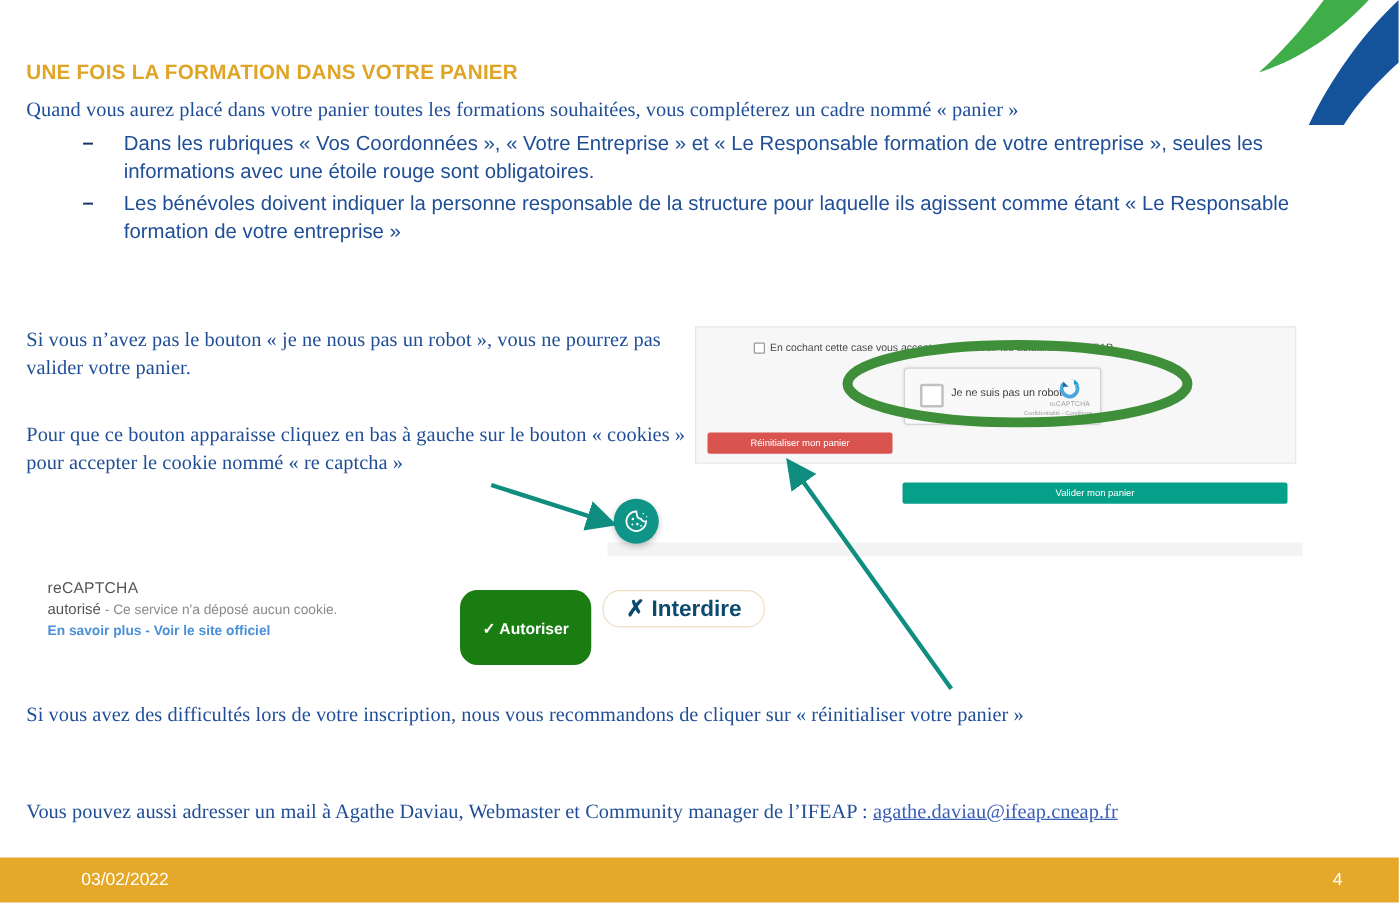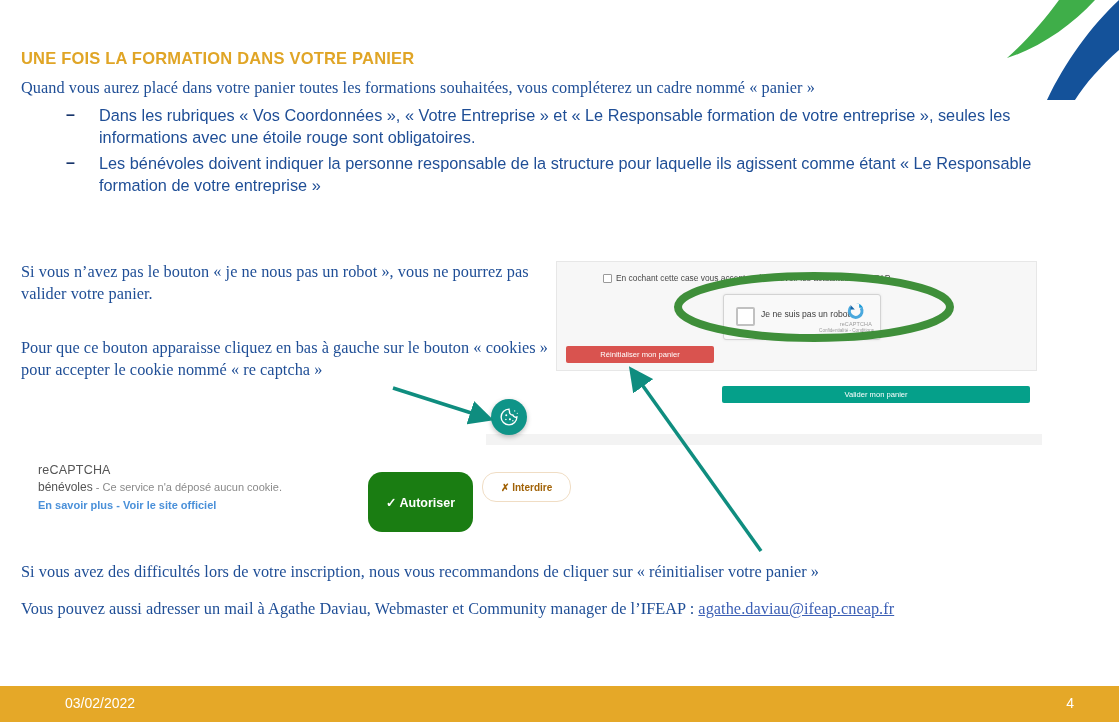--- a/index.html
+++ b/index.html
@@ -33,21 +33,21 @@
   .bullet{display:flex;margin-bottom:4px;}
   .dash{
     width:33px;flex:none;color:#17356B;font-weight:bold;font-size:16px;
     line-height:22px;
   }
   .btext{font-size:16.3px;line-height:22px;color:#1F4E96;}
 
   .p-a{left:21px;top:261px;width:520px;}
   .p-b{left:21px;top:337px;width:540px;}
   .p-c{left:21px;top:561px;width:1000px;}
-  .p-d{left:21px;top:598px;width:1050px;}
+  .p-d{left:21px;top:638px;width:1050px;}
   .maillink{color:#3B5FB5;text-decoration:underline;}
 
   
   .shot{
     position:absolute;left:556px;top:261px;width:481px;height:110px;
     background:#f7f7f7;border:1px solid #e7e7e7;box-sizing:border-box;
   }
   .shot-check{
     position:absolute;left:46px;top:11px;display:flex;align-items:flex-start;
     font-size:8.4px;color:#4a4a4a;font-family:"Liberation Sans",sans-serif;
@@ -113,23 +113,23 @@
   .ck-links span{color:#4a90d9;}
   .ck-sep{color:#8a8a8a;}
 
   .consent-buttons{position:absolute;left:368px;top:472px;display:flex;gap:9px;}
   .btn-allow{
     background:#1a7d12;color:#fff;border-radius:14px;
     padding:16px 18px;height:28px;display:flex;align-items:center;
     font-size:12.5px;font-weight:bold;
   }
   .btn-deny{
-    background:#fff;color:#a16207;border:1px solid #f0ddc4;border-radius:14px;
+    background:#fff;color:#0c4a6e;border:1px solid #f0ddc4;border-radius:14px;
     padding:0 18px;height:28px;display:flex;align-items:center;
-    font-size:10px;font-weight:bold;
+    font-size:18px;font-weight:bold;
   }
 
   
   .footer{
     position:absolute;left:0;bottom:0;width:1119px;height:36px;
     background:#E5A828;
   }
   .footer-date{
     position:absolute;left:65px;top:9px;color:#fff;font-size:14px;
   }
@@ -213,21 +213,21 @@
         <path d="M0,0 L7,3.5 L0,7 z" fill="#0F8D7F"></path>
       </marker>
     </defs>
     <line x1="393" y1="388" x2="487" y2="418" stroke="#0F8D7F" stroke-width="3.5" marker-end="url(#ah)"></line>
     <line x1="761" y1="551" x2="633" y2="372" stroke="#0F8D7F" stroke-width="3.5" marker-end="url(#ah)"></line>
   </svg>
 
   <div class="cookie-panel">
     <div class="ck-title">reCAPTCHA</div>
     <div class="ck-line2">
-      <span class="ck-strong">bénévoles</span>
+      <span class="ck-strong">autorisé</span>
       <span class="ck-sep">-</span>
       <span>Ce service n'a déposé aucun cookie.</span>
     </div>
     <div class="ck-links">
       <span>En savoir plus</span>
       <span class="ck-sep">-</span>
       <span>Voir le site officiel</span>
     </div>
   </div>
 

